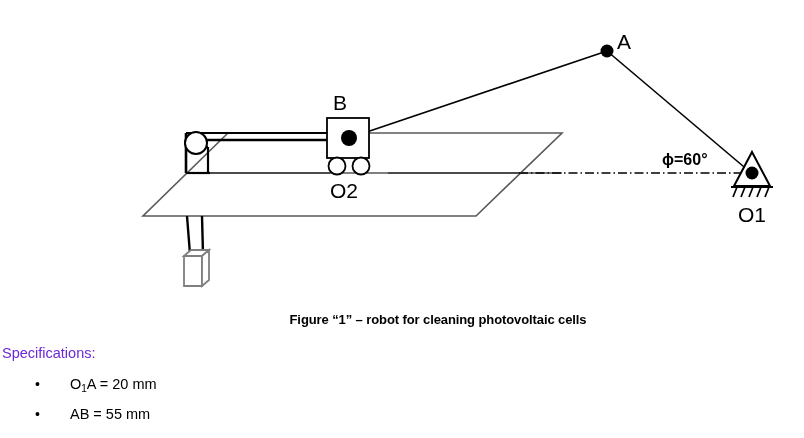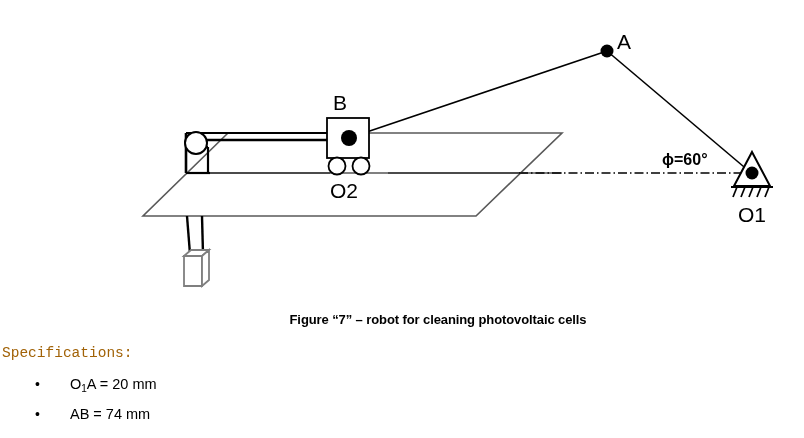--- a/index.html
+++ b/index.html
@@ -52,22 +52,22 @@
     font-weight: bold;
     font-family: "Liberation Sans", sans-serif;
     color: #000000;
     letter-spacing: -0.1px;
   }
   .specs-heading {
     position: absolute;
     left: 2px;
     top: 345px;
     font-size: 14.5px;
-    font-family: Liberation Mono, monospace;
-    color: #a16207;
+    font-family: Liberation Sans, sans-serif;
+    color: #6d28d9;
   }
   .specs-list {
     position: absolute;
     left: 2px;
     top: 370px;
     margin: 0;
     padding: 0;
     list-style: none;
   }
   .specs-list li {
@@ -156,28 +156,28 @@
 
     <text class="svg-label label-point" x="340" y="110" text-anchor="middle">B</text>
 
     <text class="svg-label label-point" x="344" y="198" text-anchor="middle">O2</text>
 
     <text class="svg-label label-point" x="752" y="222" text-anchor="middle">O1</text>
 
     <text class="svg-label label-angle" x="662" y="165" text-anchor="start">ϕ=60°</text>
   </svg>
 
-  <div class="caption">Figure “7” – robot for cleaning photovoltaic cells</div>
+  <div class="caption">Figure “1” – robot for cleaning photovoltaic cells</div>
 
   <div class="specs-heading">Specifications:</div>
 
   <ul class="specs-list">
     <li>
       <span class="bullet">•</span>
       <span>O</span><sub>1</sub><span>A = 20 mm</span>
     </li>
     <li>
       <span class="bullet">•</span>
-      <span>AB = 74 mm</span>
+      <span>AB = 55 mm</span>
     </li>
   </ul>
 
 </div>
 
 </body></html>

